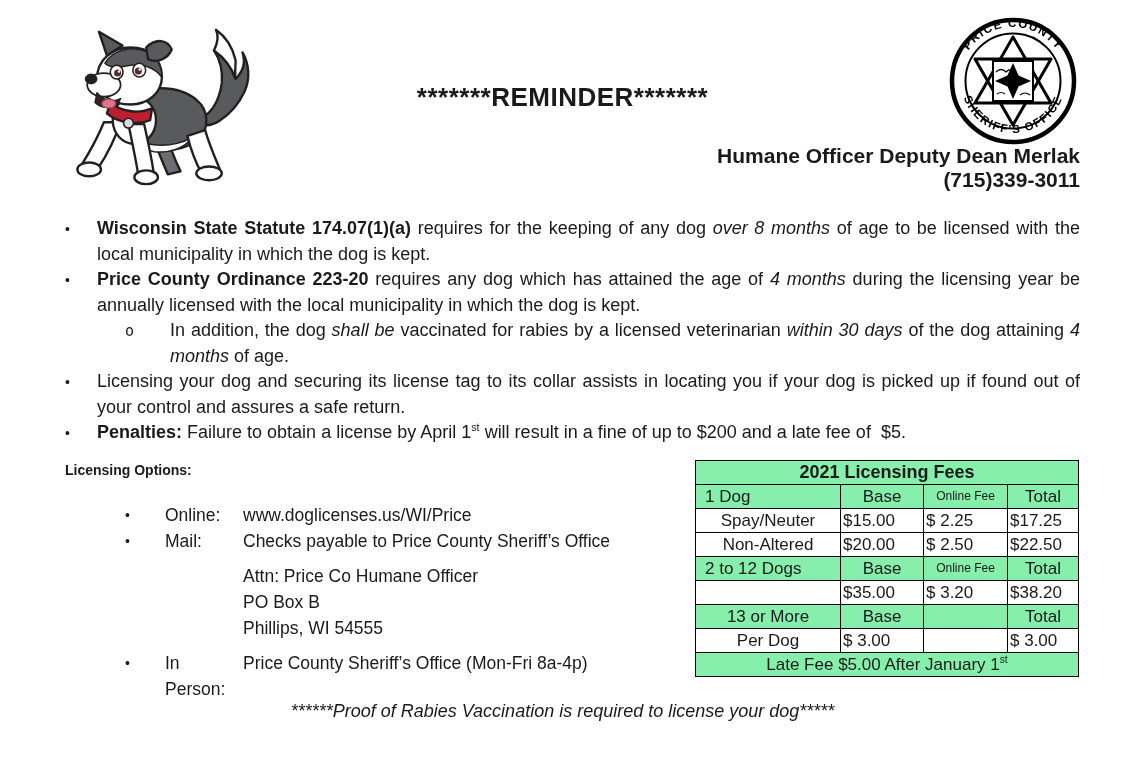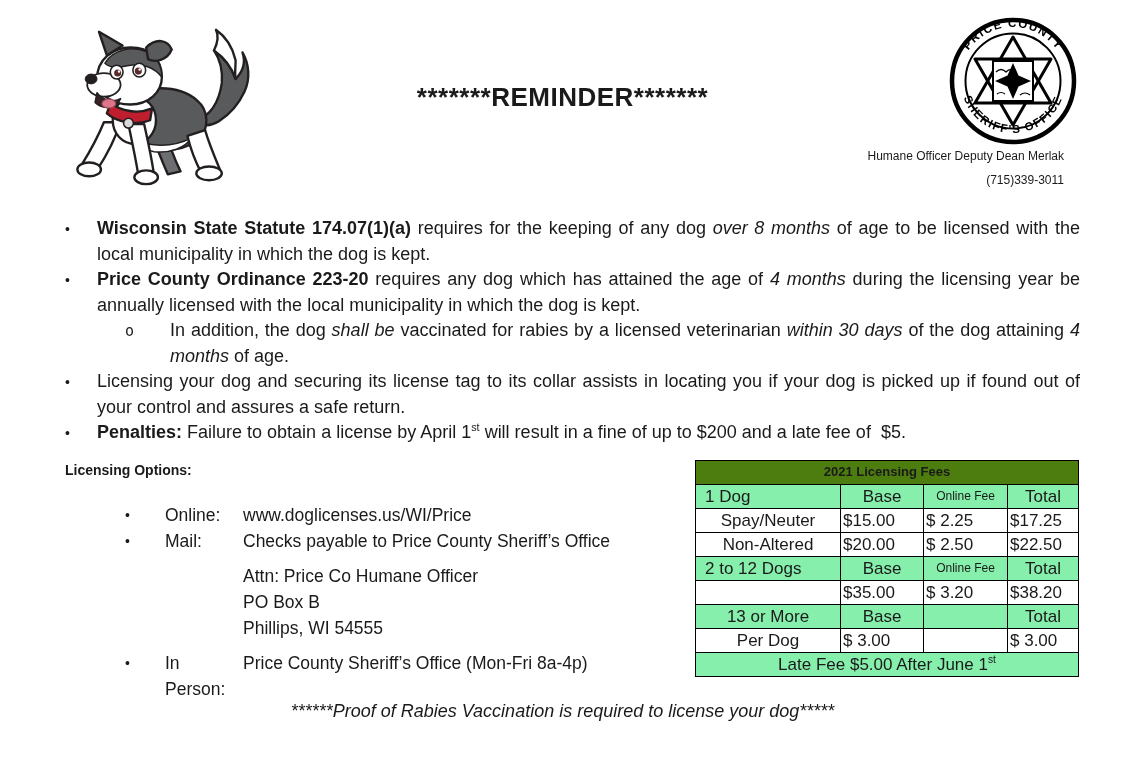--- a/index.html
+++ b/index.html
@@ -6,22 +6,22 @@
   .page{
     position:relative;width:1125px;height:762px;background:#ffffff;
     font-family:"Liberation Sans", sans-serif;color:#1a1a1a;overflow:hidden;
   }
   sup{font-size:0.6em;line-height:0;}
   
   .dog-art{position:absolute;left:50px;top:20px;width:210px;height:172px;}
   .doc-title{position:absolute;left:0;right:0;top:82px;text-align:center;
     font-size:26px;font-weight:700;letter-spacing:.5px;}
   .badge-art{position:absolute;right:47px;top:16px;width:130px;height:130px;}
-  .contact{position:absolute;right:61px;top:144px;text-align:right;
-    font-weight:400;font-size:12px;line-height:24px;}
+  .contact{position:absolute;right:45px;top:144px;text-align:right;
+    font-weight:700;font-size:21px;line-height:24px;}
   
   .bullets{position:absolute;left:65px;top:216px;width:1015px;
     font-size:18px;line-height:25.5px;}
   .b-item{display:flex;}
   .b-item .marker{flex:0 0 32px;font-size:14px;padding-top:1px;}
   .b-item.lvl2{padding-left:60px;}
   .b-item.lvl2 .marker{flex:0 0 45px;font-family:"DejaVu Sans Mono",monospace;font-size:15px;}
   .b-text{flex:1;text-align:justify;text-align-last:left;}
   
   .options{position:absolute;left:65px;top:457px;width:600px;font-size:17.5px;line-height:26px;}
@@ -29,21 +29,21 @@
   .opt-list{margin-top:19px;}
   .opt-row{display:grid;grid-template-columns:40px 78px auto;margin-left:60px;}
   .opt-row .marker{font-size:14px;}
   .opt-address{margin:9px 0 9px 178px;}
   .opt-row.inperson{margin-top:9px;}
   
   .fees{position:absolute;left:695px;top:460px;border-collapse:collapse;
     font-size:17px;table-layout:fixed;}
   .fees td{border:1.5px solid #000;height:23px;padding:0 2px;text-align:center;
     line-height:1.15;overflow:hidden;white-space:nowrap;}
-  .fees .t-title{background:#4d7c0f;font-weight:700;font-size:13px;}
+  .fees .t-title{background:#86efac;font-weight:700;font-size:18px;}
   .fees .shade{background:#86efac;}
   .fees .left{text-align:left;padding-left:9px;}
   .fees .small{font-size:12px;}
   .fees .num{text-align:left;}
   
   .note{position:absolute;left:0;right:0;top:701px;text-align:center;
     font-style:italic;font-size:18px;}
 </style>
 </head>
 <body>
@@ -222,20 +222,20 @@
         <td class="shade small"></td>
         <td class="shade">Total</td>
       </tr>
       <tr>
         <td>Per Dog</td>
         <td class="num">$ 3.00</td>
         <td class="num"></td>
         <td class="num">$ 3.00</td>
       </tr>
       <tr>
-        <td colspan="4" class="shade"><span>Late Fee $5.00 After June 1</span><sup>st</sup></td>
+        <td colspan="4" class="shade"><span>Late Fee $5.00 After January 1</span><sup>st</sup></td>
       </tr>
     </tbody>
   </table>
 
   <div class="note">******Proof of Rabies Vaccination is required to license your dog*****</div>
 
 </div>
 
 </body></html>

